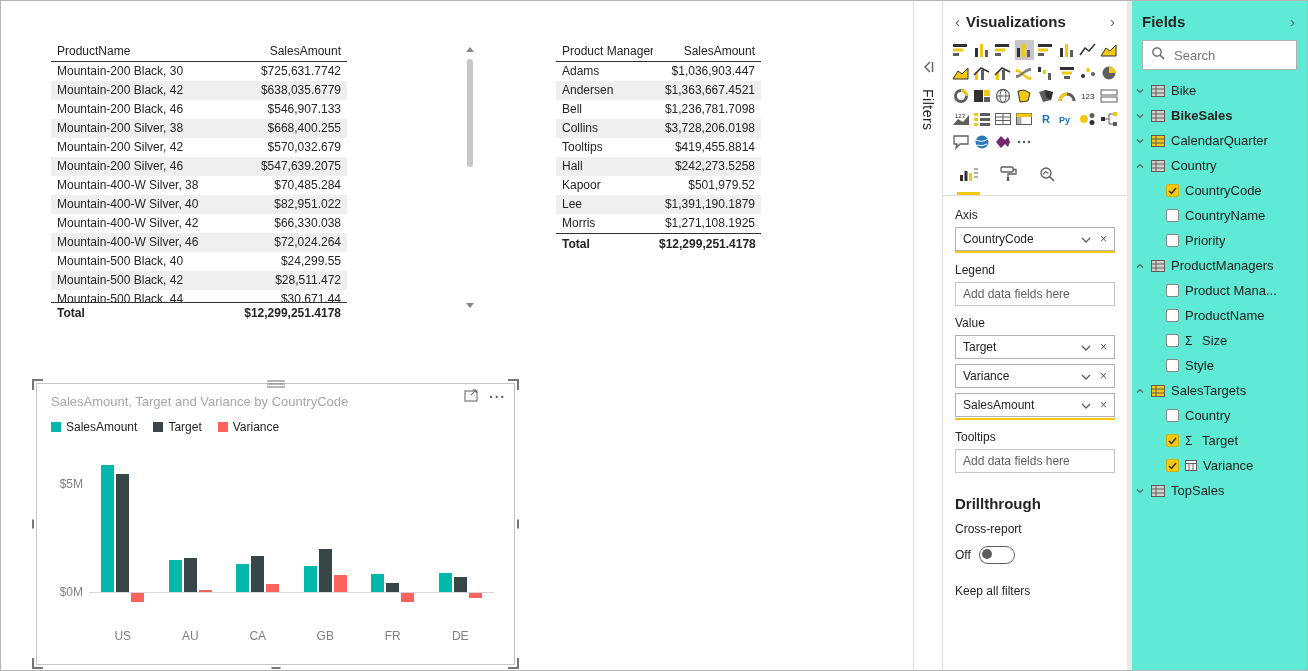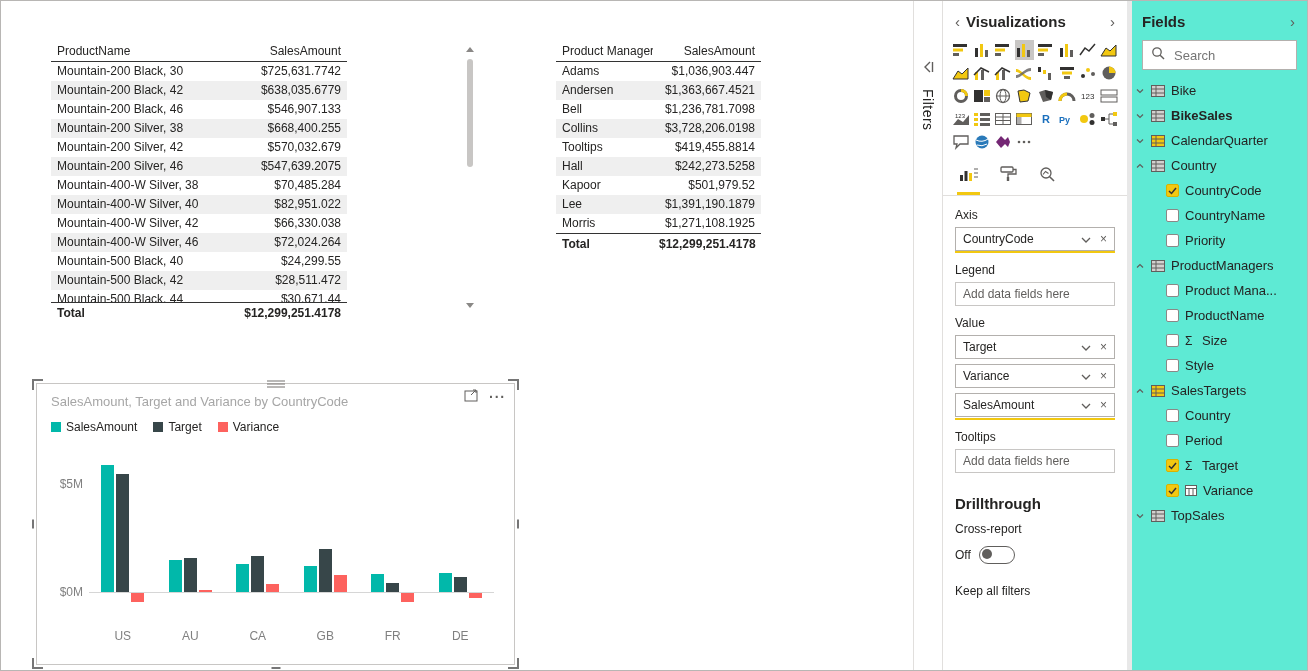--- a/index.html
+++ b/index.html
@@ -799,24 +799,20 @@
               <line x1="5" y1="0.5" x2="5" y2="11.5" stroke="#605e5c"></line>
             </svg>
           </span>
           <span class="f-label">SalesTargets</span>
         </div>
         <div class="f-row lvl1">
           <span class="f-check"></span>
           <span class="f-label">Country</span>
         </div>
         <div class="f-row lvl1">
-          <span class="f-check"></span>
-          <span class="f-label">Period</span>
-        </div>
-        <div class="f-row lvl1">
           <span class="f-check checked">
             <svg width="9" height="8" viewBox="0 0 9 8">
               <polyline points="1,4 3.5,6.5 8,1" stroke="#323130" stroke-width="1.5" fill="none"></polyline>
             </svg>
           </span>
           <span class="f-sigma">Σ</span>
           <span class="f-label">Target</span>
         </div>
         <div class="f-row lvl1">
           <span class="f-check checked">

